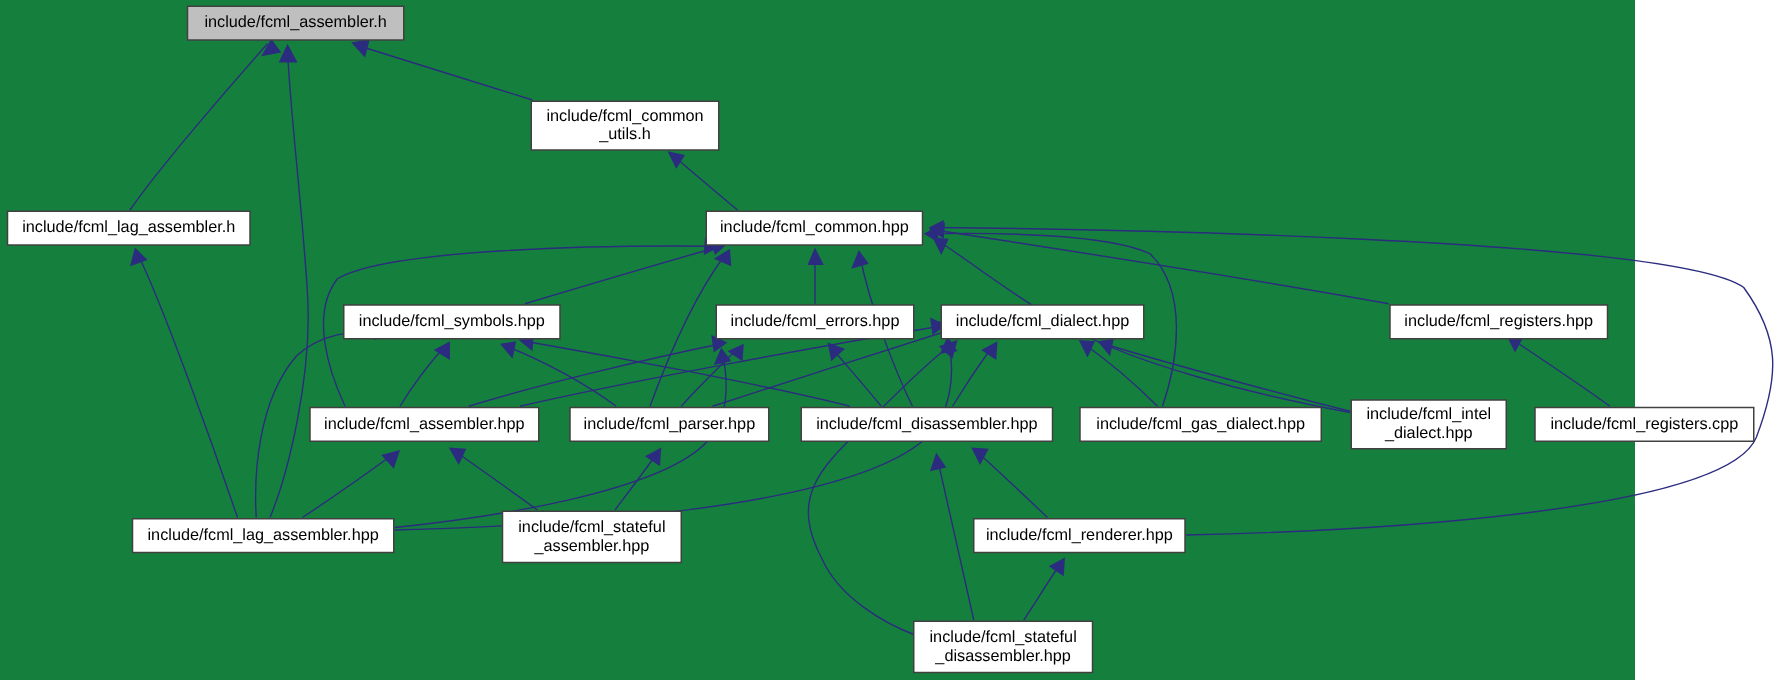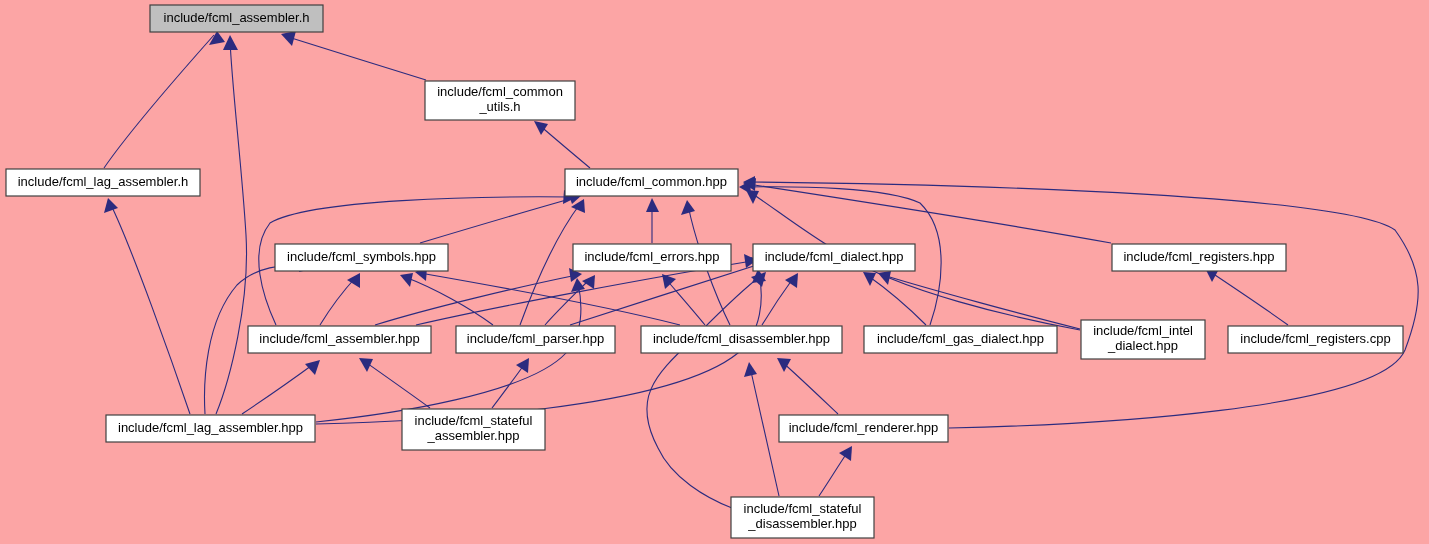--- a/index.html
+++ b/index.html
@@ -2,23 +2,23 @@
 <html><head>
 <meta charset="utf-8">
 <style>
   html, body {
     margin: 0;
     padding: 0;
     background: #ffffff;
   }
   #graph-root {
     position: relative;
-    width: 1429px;
+    width: 1308px;
     height: 544px;
-    background: #fca5a5;
+    background: #15803d;
     font-family: "Liberation Sans", sans-serif;
   }
   svg#graph-svg {
     position: absolute;
     top: 0;
     left: 0;
     width: 1429px;
     height: 544px;
     display: block;
   }

